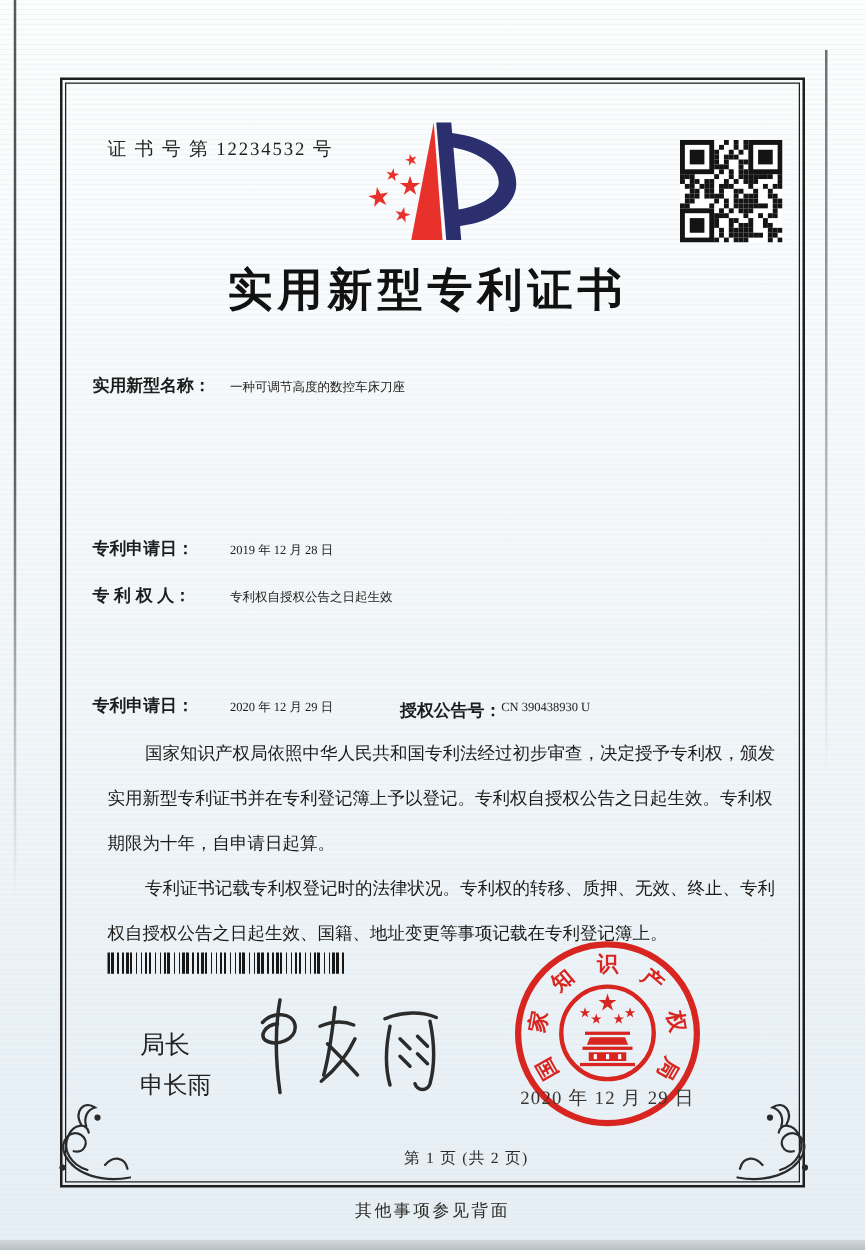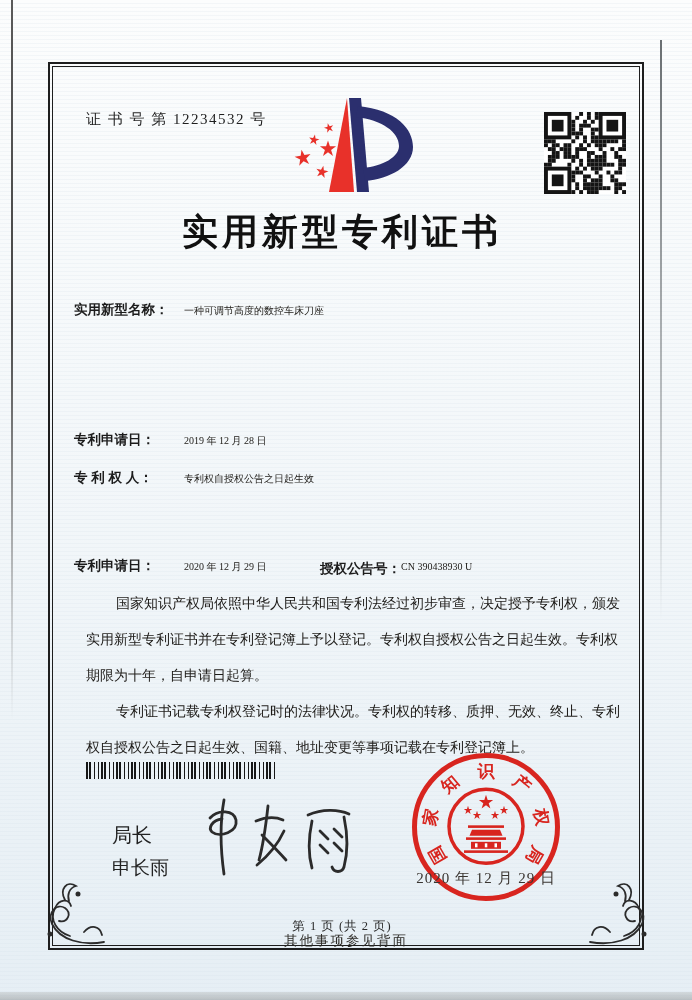--- a/index.html
+++ b/index.html
@@ -36,22 +36,22 @@
   .sig-title{position:absolute;left:112px;top:822px;font-family:"Liberation Sans","DejaVu Sans",sans-serif;font-size:20px;color:#222;}
   .sig-name{position:absolute;left:112px;top:855px;font-family:"Liberation Sans","DejaVu Sans",sans-serif;font-size:19px;color:#222;}
   .sig-hand{position:absolute;left:196px;top:788px;}
   .seal{position:absolute;left:412px;top:753px;width:138px;height:138px;border:5px solid #d8251f;border-radius:50%;}
   .seal-char{position:absolute;left:50%;top:50%;font-size:17px;font-weight:700;color:#d8251f;
     font-family:"Liberation Sans","DejaVu Sans",sans-serif;
     transform:translate(-50%,-50%) rotate(var(--a)) translateY(-56px);}
   .emblem{position:absolute;left:50%;top:50%;transform:translate(-50%,-52%);}
   .seal-date{position:absolute;left:408px;top:869px;width:156px;text-align:center;
     font-size:15px;color:#3a3531;letter-spacing:1px;z-index:5;}
-  .page-num{position:absolute;left:48px;top:918px;width:588px;text-align:center;font-size:12.5px;color:#2a2a2a;letter-spacing:1px;}
-  .back-note{position:absolute;left:0;top:932px;width:692px;text-align:center;font-size:13.5px;color:#2c2a26;letter-spacing:2px;}
+  .page-num{position:absolute;left:48px;top:918px;width:588px;text-align:center;font-size:12.5px;color:#2a2a2a;letter-spacing:1px;padding-left:31px;}
+  .back-note{position:absolute;left:0;top:960px;width:692px;text-align:center;font-size:13.5px;color:#2c2a26;letter-spacing:2px;}
   .flourish{position:absolute;z-index:3;}
   .flourish-bl{left:38px;top:878px;}
   .flourish-br{left:584px;top:878px;transform:scaleX(-1);}
 </style>
 </head>
 <body>
 
 <svg width="0" height="0" style="position:absolute" aria-hidden="true">
   <defs>
     <path id="star" d="M0,-1 L0.2245,-0.309 0.951,-0.309 0.363,0.118 0.588,0.809 0,0.382 -0.588,0.809 -0.363,0.118 -0.951,-0.309 -0.2245,-0.309 Z"></path>

